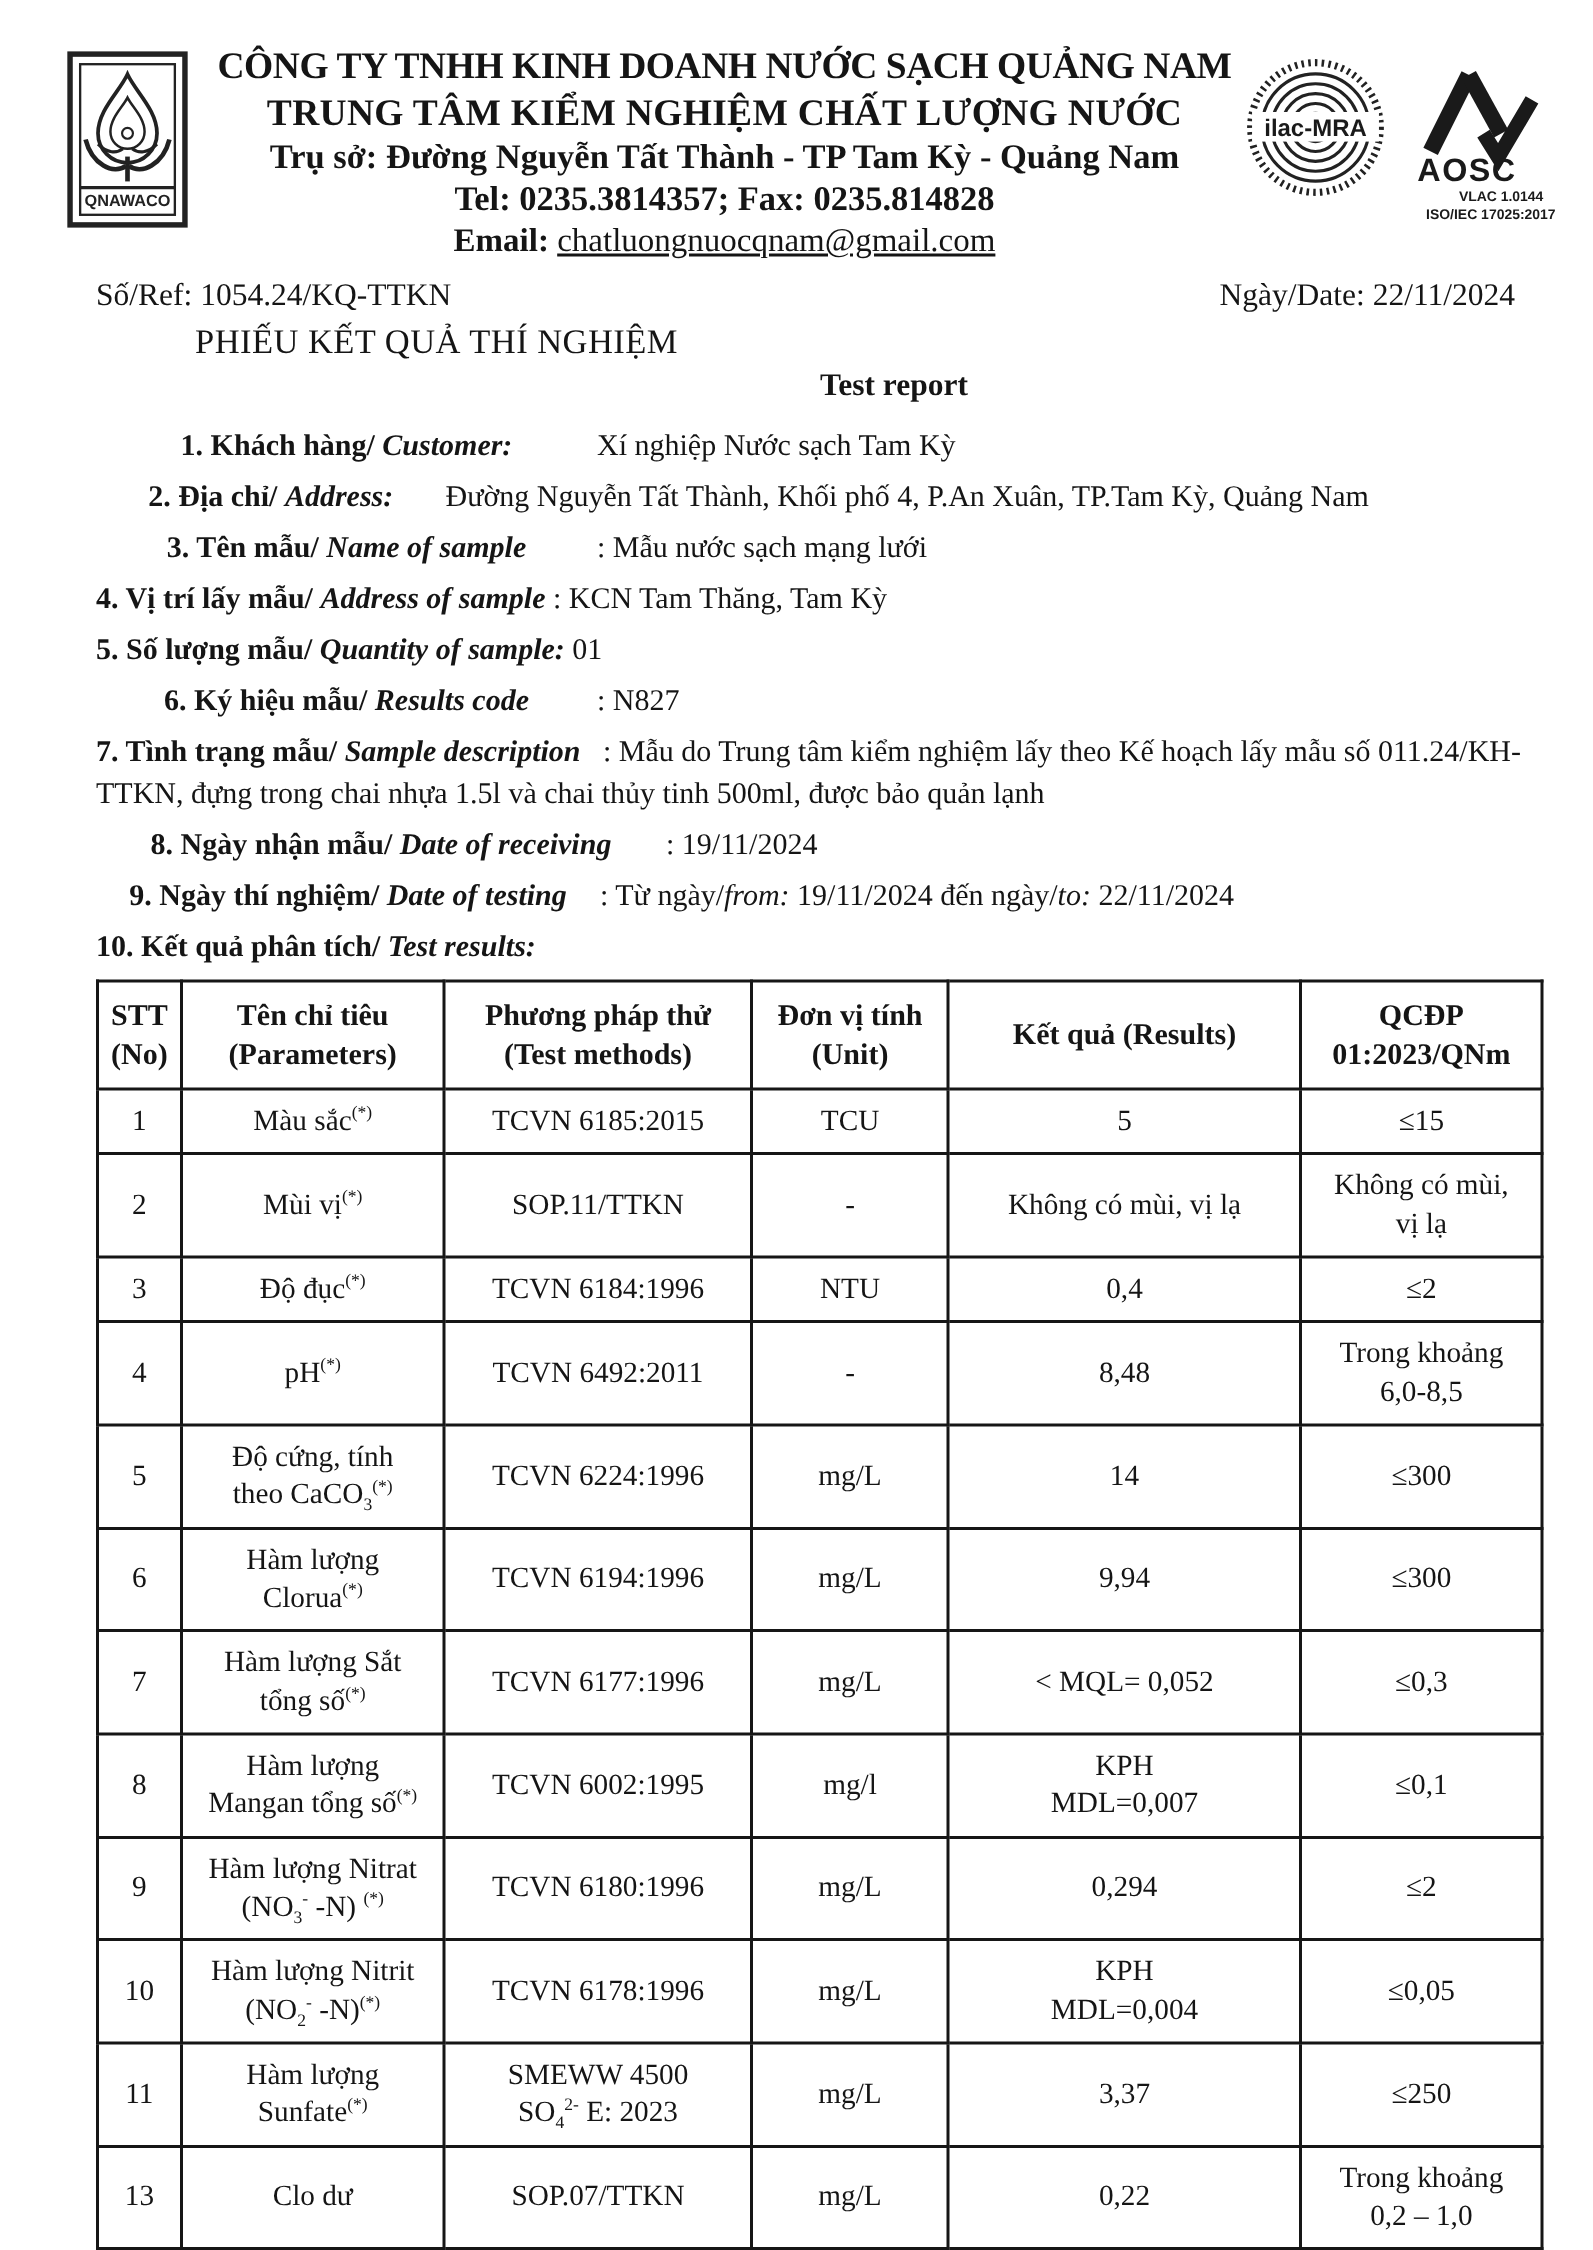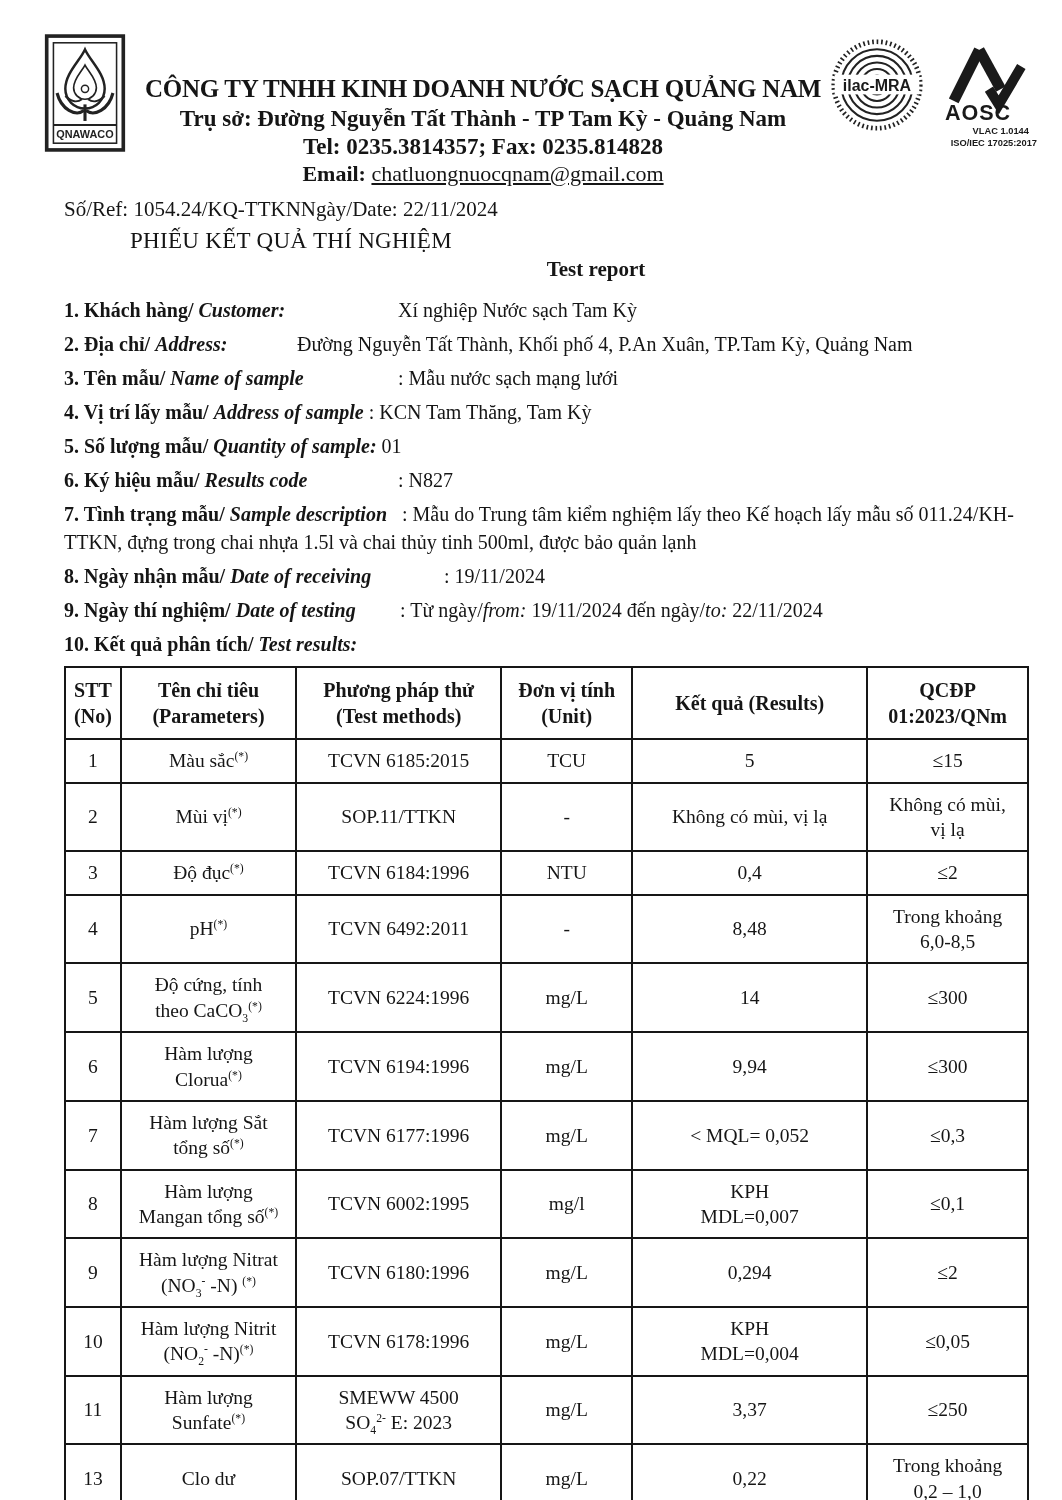--- a/index.html
+++ b/index.html
@@ -9,38 +9,38 @@
     margin:0 auto;
     background:#ffffff;
     color:#151515;
     font-family:"Liberation Serif","DejaVu Serif",serif;
     overflow:hidden;
     box-sizing:border-box;
   }
   
   .hdr{display:flex;align-items:flex-start;padding:30px 24px 0 44px;}
   .hdr-left{width:92px;flex:0 0 auto;padding-top:4px;}
-  .hdr-center{flex:1 1 auto;text-align:center;line-height:1.22;padding:0 4px;margin-top:44px;}
+  .hdr-center{flex:1 1 auto;text-align:center;line-height:1.22;padding:0 4px;}
   .h-company{font-size:25px;font-weight:bold;letter-spacing:-0.3px;white-space:nowrap;}
   .h-center-name{font-size:25px;font-weight:bold;letter-spacing:0.2px;}
   .h-addr{font-size:23px;font-weight:bold;}
   .h-tel{font-size:23px;font-weight:bold;}
   .h-email{font-size:22px;font-weight:bold;}
   .email-link{font-weight:normal;text-decoration:underline;}
   .hdr-right{flex:0 0 auto;display:flex;gap:16px;align-items:flex-start;padding-top:8px;}
   svg text{font-family:"Liberation Sans","DejaVu Sans",sans-serif;}
   
-  .meta{display:flex;padding:10px 52px 0 64px;font-size:21px;}
+  .meta{display:flex;justify-content:space-between;padding:10px 52px 0 64px;font-size:21px;}
   
   .title{margin-left:130px;text-align:left;font-size:23px;font-weight:normal;margin-top:6px;letter-spacing:0.3px;}
   .subtitle{margin-left:130px;text-align:center;font-size:21px;font-weight:bold;margin-top:3px;}
   
   .fields{padding:8px 48px 0 64px;font-size:20px;}
   .field{margin-top:6px;line-height:28px;}
-  .fl{font-weight:bold;}
+  .fl{font-weight:bold;text-align:center;}
   .fl .en{font-style:italic;padding-left:5px;}
   .lw334{display:inline-block;min-width:334px;}
   .lw233{display:inline-block;min-width:233px;}
   .lw380{display:inline-block;min-width:380px;}
   .lw336{display:inline-block;min-width:336px;}
   .fv-bold{font-weight:normal;}
   .fv i{font-style:italic;}
   
   table.results{
     border-collapse:collapse;
@@ -80,20 +80,21 @@
         <path d="M39 68 L39 84" stroke="#222" stroke-width="3"></path>
         <path d="M20 60 C26 66 32 66 36 63" fill="none" stroke="#222" stroke-width="2"></path>
         <path d="M58 60 C52 66 46 66 42 63" fill="none" stroke="#222" stroke-width="2"></path>
         <line x1="8.5" y1="88" x2="69.5" y2="88" stroke="#222" stroke-width="2"></line>
         <text x="39" y="100" font-size="10.5" font-weight="bold" text-anchor="middle" fill="#222">QNAWACO</text>
       </svg>
     </div>
 
     <div class="hdr-center">
       <div class="h-company">CÔNG TY TNHH KINH DOANH NƯỚC SẠCH QUẢNG NAM</div>
+      <div class="h-center-name">TRUNG TÂM KIỂM NGHIỆM CHẤT LƯỢNG NƯỚC</div>
       <div class="h-addr">Trụ sở: Đường Nguyễn Tất Thành - TP Tam Kỳ -  Quảng Nam</div>
       <div class="h-tel">Tel: 0235.3814357; Fax: 0235.814828</div>
       <div class="h-email">
         <span>Email:</span>
         <span class="email-link">chatluongnuocqnam@gmail.com</span>
       </div>
     </div>
 
     <div class="hdr-right">
       <div>

